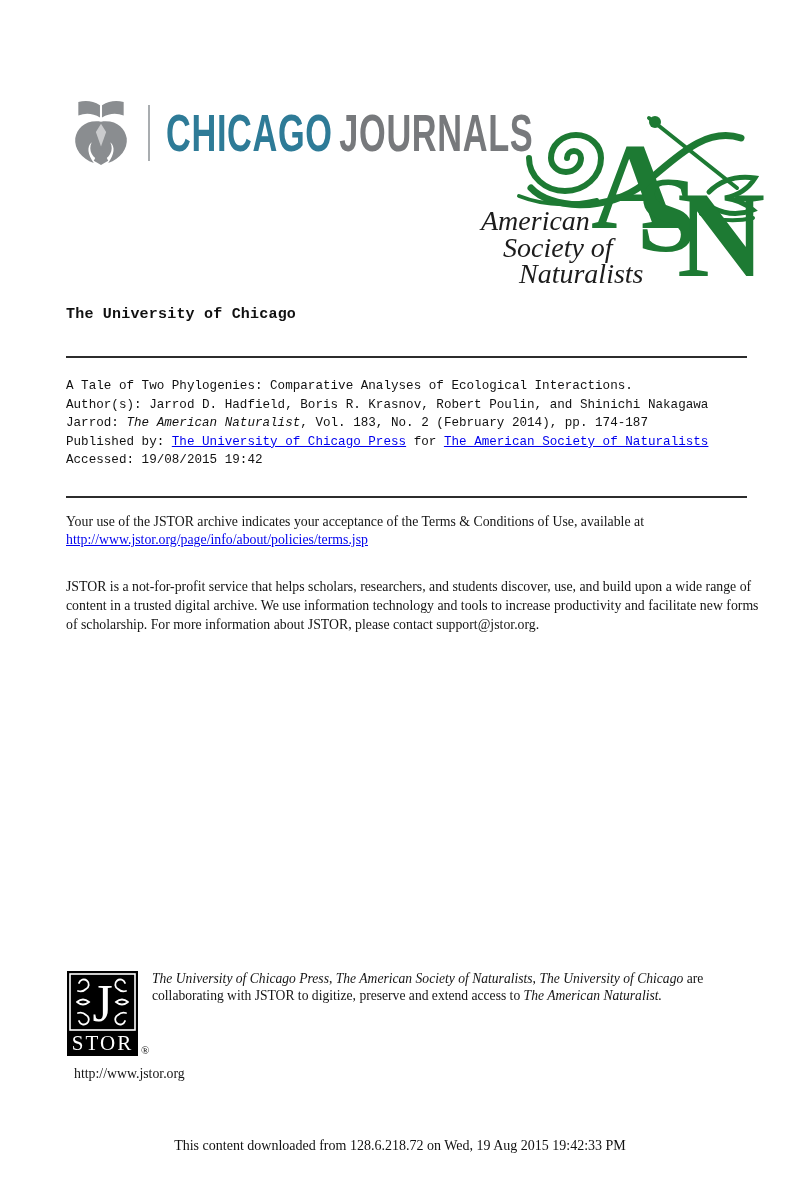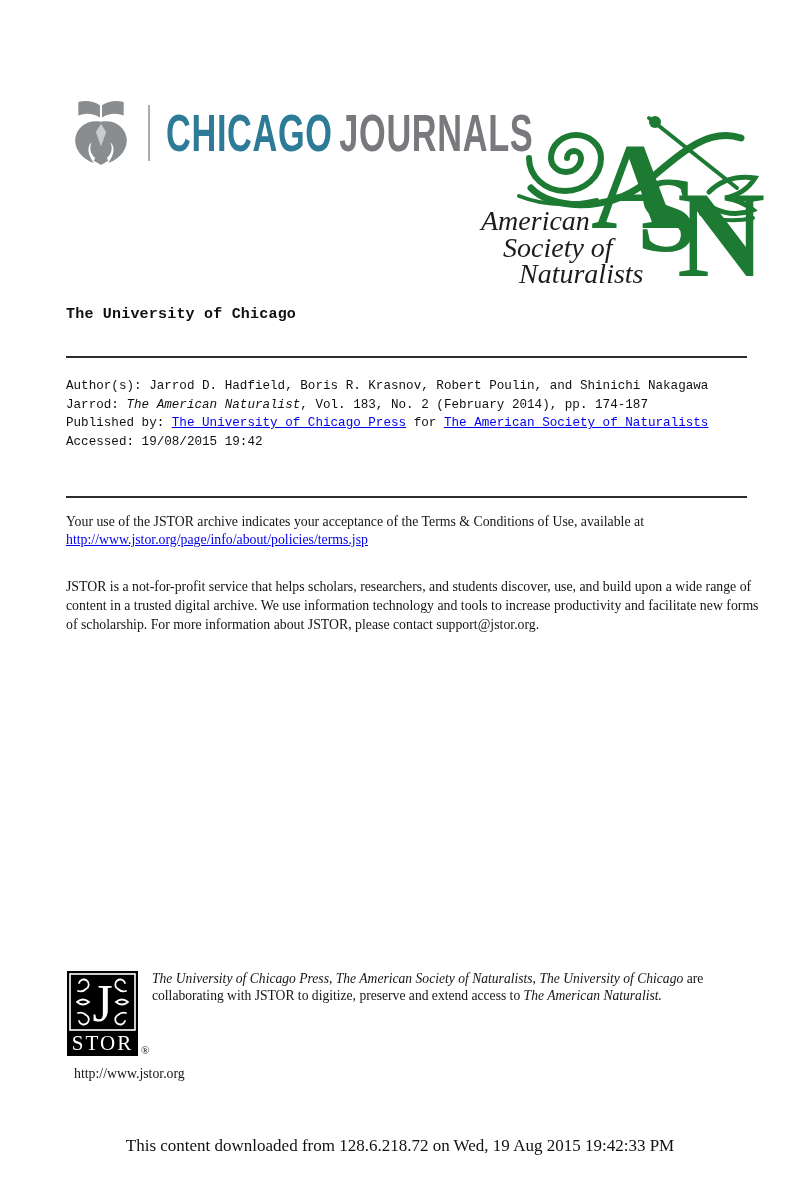--- a/index.html
+++ b/index.html
@@ -44,21 +44,21 @@
   
   .jstor-box{position:absolute;left:67px;top:971px;width:71px;height:85px;}
   .jstor-reg{position:absolute;left:141px;top:1044px;font-size:11px;color:#111;}
   .jstor-url{position:absolute;left:66px;top:1066px;font-size:13.8px;margin-left:8px;}
   .collab{position:absolute;left:152px;top:970px;margin:0;width:560px;
           font-size:13.6px;line-height:17px;}
   .collab i{font-style:italic;}
 
   
   .footer{position:absolute;left:0;top:1138px;width:800px;text-align:center;
-          font-size:17px;line-height:16px;color:#111;}
+          font-size:14px;line-height:16px;color:#111;}
 </style>
 </head>
 <body>
 
 <div class="page">
 
   <div class="cj-logo">
     <svg width="74" height="68" viewBox="0 0 70 66">
       <g fill="#8a8d90">
         <path d="M34,6 Q24,0 13,3 L13,16 Q24,12 34,18 Z"></path>
@@ -90,20 +90,21 @@
       <text class="asn-italic" x="24" y="161" font-size="28">Society of</text>
       <text class="asn-italic" x="40" y="187" font-size="28">Naturalists</text>
     </svg>
   </div>
 
   <h1 class="institution">The University of Chicago</h1>
 
   <hr class="rule rule1">
 
   <div class="citation">
+    <div>A Tale of Two Phylogenies: Comparative Analyses of Ecological Interactions.</div>
     <div><span>Author(s): </span><span>Jarrod D. Hadfield, Boris R. Krasnov, Robert Poulin, and Shinichi Nakagawa</span></div>
     <div><span>Jarrod: </span><i>The American Naturalist</i><span>, Vol. 183, No. 2 (February 2014), pp. 174-187</span></div>
     <div><span>Published by: </span><a class="link">The University of Chicago Press</a><span> for </span><a class="link">The American Society of Naturalists</a></div>
     <div>Accessed: 19/08/2015 19:42</div>
   </div>
 
   <hr class="rule rule2">
 
   <p class="terms">
     <span>Your use of the JSTOR archive indicates your acceptance of the Terms &amp; Conditions of Use, available at</span><br>

